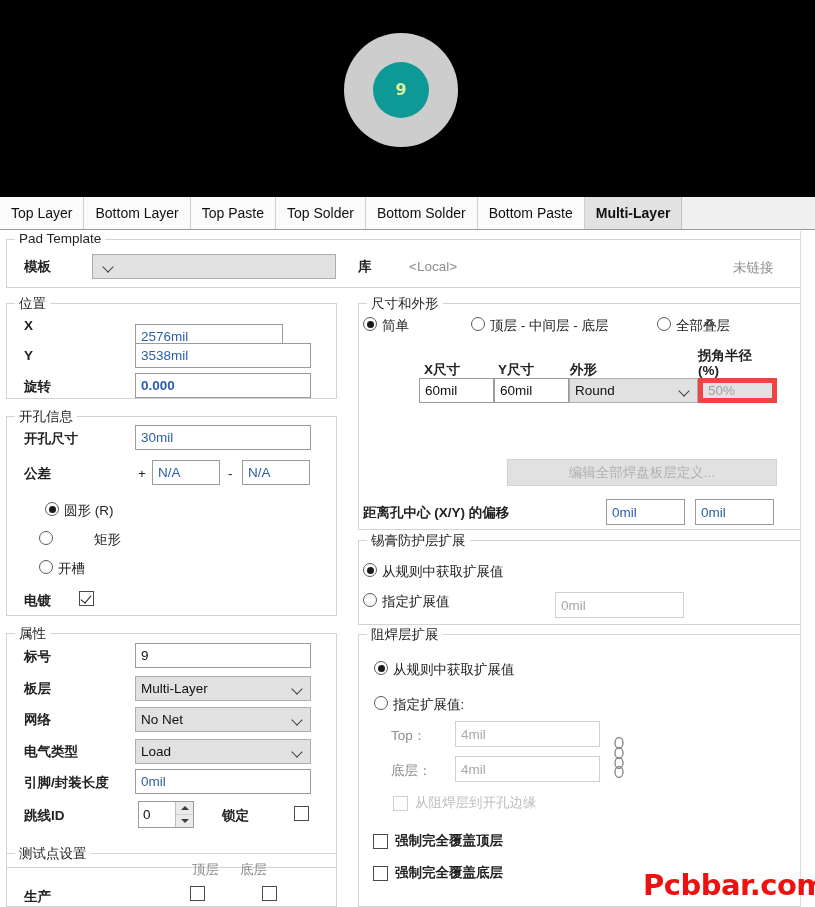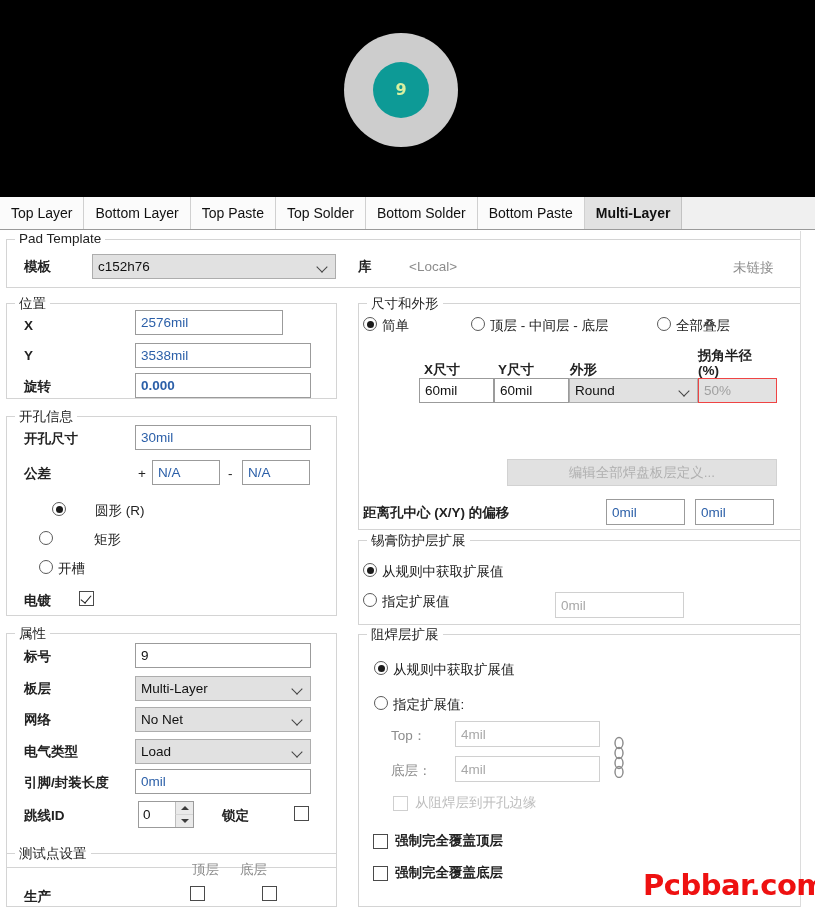--- a/index.html
+++ b/index.html
@@ -70,21 +70,21 @@
   .ti{
     position:absolute;box-sizing:border-box;
     border:1px solid #9b9b9b;background:#fff;
     font-family:"Liberation Sans","DejaVu Sans",sans-serif;
     font-size:13.5px;color:#2b5fa8;
     padding:0 5px;line-height:normal;
     outline:none;
   }
   .ti.black{color:#111;}
   .ti.dis{border:1px solid #d0d0d0;color:#a8a8a8;background:#fff;}
-  .ti.grayfill{background:#e2e2e2;border:1px solid #ef4444;color:#a0a0a0;}
+  .ti.grayfill{background:#e2e2e2;border:5px solid #ef4444;color:#a0a0a0;}
   
   .cb{
     position:absolute;box-sizing:border-box;
     background:#e1e1e1;border:1px solid #adadad;
     font-size:13.5px;color:#111;
     display:flex;align-items:center;
     padding:0 5px;cursor:default;
   }
   .cb .cbtxt{flex:1;white-space:nowrap;overflow:hidden;}
   .cb .chev{
@@ -191,49 +191,48 @@
   <div class="tab">Bottom Paste</div>
   <div class="tab active">Multi-Layer</div>
   <div id="tabfill"></div>
 </div>
 
 <div class="gb" style="left:6px;top:239px;width:795px;height:49px;">
   <span class="gb-title">Pad Template</span>
 </div>
 <span class="lbl lbl-b" style="left:24px;top:258px;">模板</span>
 <div class="cb" style="left:92px;top:254px;width:244px;height:25px;">
-  <span class="cbtxt">c152h76</span>
   <span class="chev"></span>
 </div>
 <span class="lbl lbl-b" style="left:358px;top:258px;">库</span>
 <span class="lbl lbl-dim" style="left:409px;top:259px;">&lt;Local&gt;</span>
 <span class="lbl lbl-dim" style="left:733px;top:259px;">未链接</span>
 
 <div class="gb" style="left:6px;top:303px;width:331px;height:96px;">
   <span class="gb-title">位置</span>
 </div>
 <span class="lbl lbl-b" style="left:24px;top:318px;">X</span>
-<input class="ti" style="left: 135px; top: 310px; width: 148px; height: 25px;" value="2576mil">
+<input class="ti" style="left: 135px; top: 324px; width: 148px; height: 25px;" value="2576mil">
 <span class="lbl lbl-b" style="left:24px;top:348px;">Y</span>
 <input class="ti" style="left: 135px; top: 343px; width: 176px; height: 25px;" value="3538mil">
 <span class="lbl lbl-b" style="left:24px;top:378px;">旋转</span>
 <input class="ti" style="left: 135px; top: 373px; width: 176px; height: 25px; font-weight: bold;" value="0.000">
 
 <div class="gb" style="left:6px;top:416px;width:331px;height:200px;">
   <span class="gb-title">开孔信息</span>
 </div>
 <span class="lbl lbl-b" style="left:24px;top:430px;">开孔尺寸</span>
 <input class="ti" style="left: 135px; top: 425px; width: 176px; height: 25px;" value="30mil">
 <span class="lbl lbl-b" style="left:24px;top:465px;">公差</span>
 <span class="lbl" style="left:138px;top:466px;">+</span>
 <input class="ti" style="left: 152px; top: 460px; width: 68px; height: 25px;" value="N/A">
 <span class="lbl" style="left:228px;top:466px;">-</span>
 <input class="ti" style="left: 242px; top: 460px; width: 68px; height: 25px;" value="N/A">
 
-<div class="radio on" style="left:52px;top:502px;gap:24px;">
+<div class="radio on" style="left:45px;top:502px;">
   <span class="dot"></span>
   <span class="rl">圆形 (R)</span>
 </div>
 <div class="radio" style="left:39px;top:531px;gap:36px;">
   <span class="dot"></span>
   <span class="rl">矩形</span>
 </div>
 <div class="radio" style="left:39px;top:560px;">
   <span class="dot"></span>
   <span class="rl">开槽</span>

